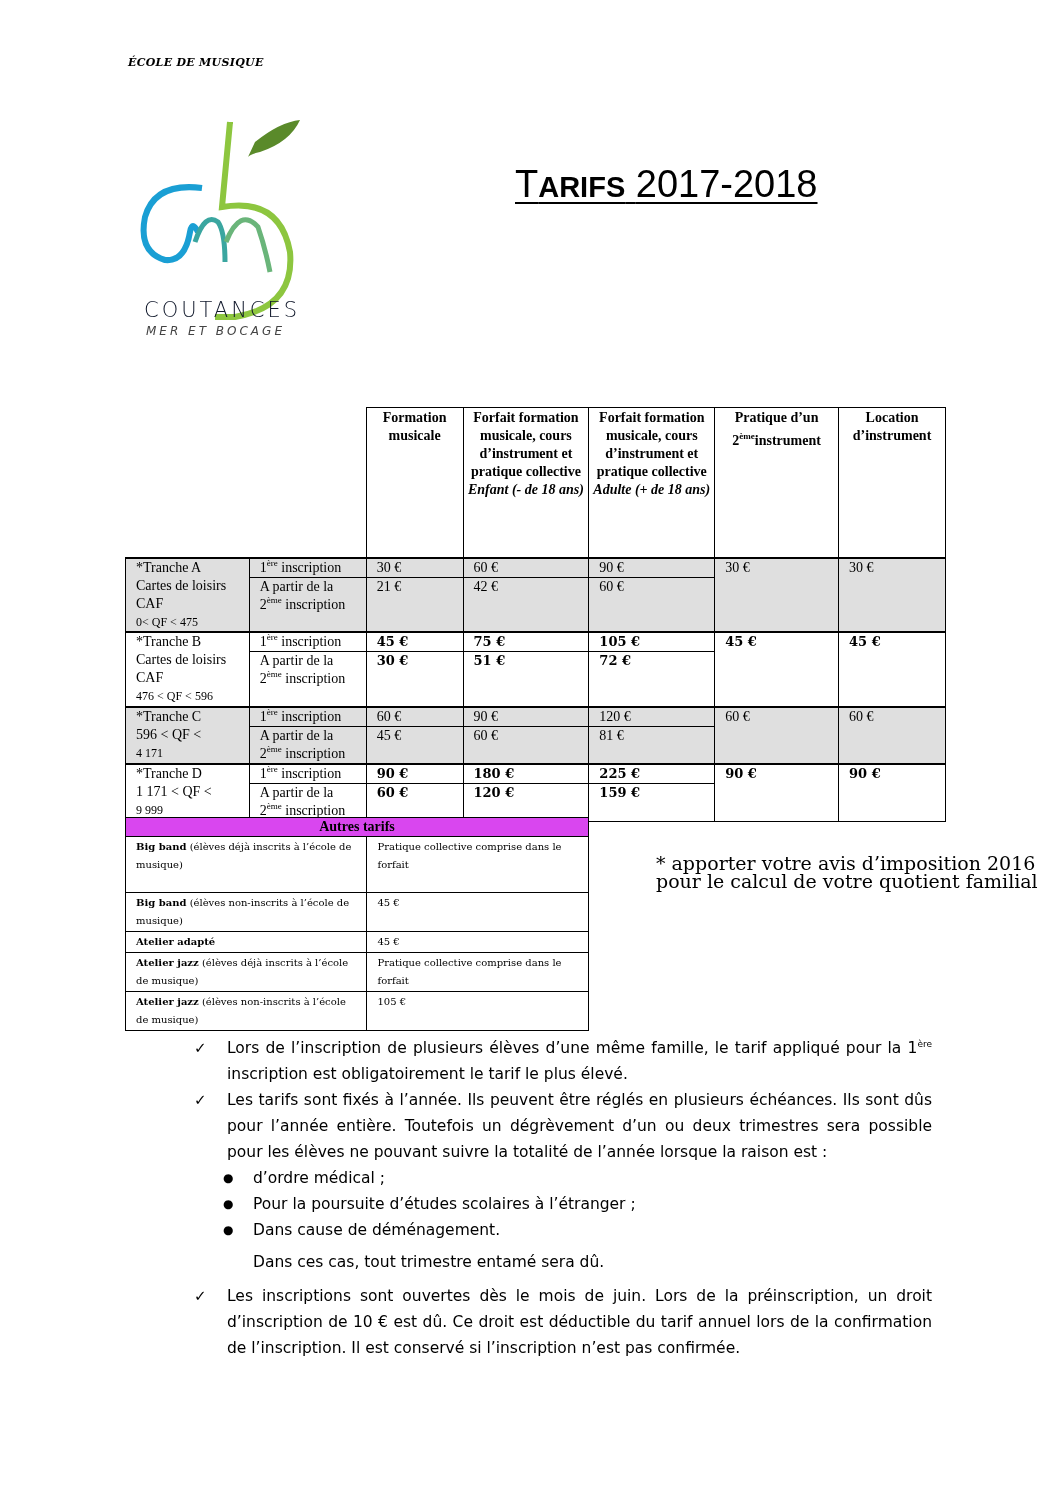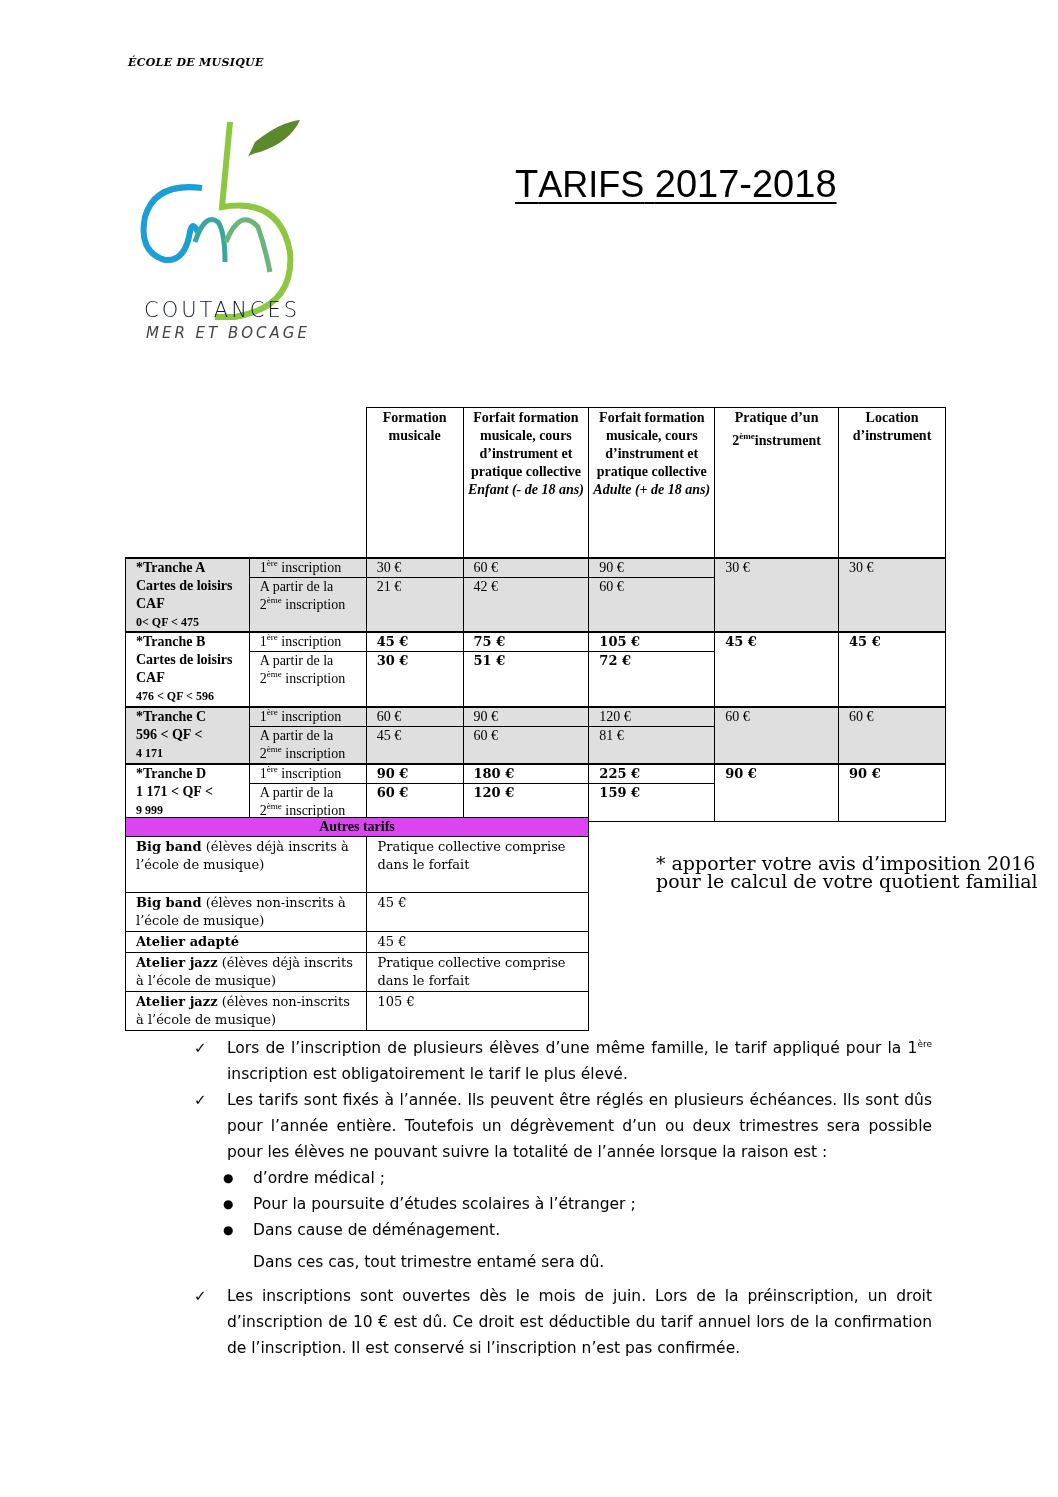--- a/index.html
+++ b/index.html
@@ -13,49 +13,49 @@
   }
 
   .logo { position: absolute; left: 130px; top: 112px; width: 180px; height: 230px; }
   .logo-text-1 {
     position: absolute; left: 144px; top: 298px;
     font-family: "DejaVu Sans", sans-serif; font-size: 21px; letter-spacing: 3px; color: #0f172a;
     font-weight: 300;
   }
   .logo-text-2 {
     position: absolute; left: 146px; top: 324px;
-    font-family: "DejaVu Sans", sans-serif; font-size: 15px; letter-spacing: 3px; color: #444;
+    font-family: "DejaVu Sans", sans-serif; font-size: 12px; letter-spacing: 3px; color: #444;
     font-style: italic;
   }
 
   .main-title {
     position: absolute; left: 515px; top: 163px;
     font-family: "Liberation Sans", sans-serif; font-size: 38px;
     text-decoration: underline; text-underline-offset: 5px; text-decoration-thickness: 2px;
   }
-  .main-title .sc { font-size: 36px; }
+  .main-title .sc { font-size: 29px; font-weight: bold; }
 
   table { border-collapse: collapse; position: absolute; }
   td, th { border: 1px solid #000; vertical-align: top; }
 
   .tarif-table { left: 125px; top: 407px; width: 821px; font-size: 14px; line-height: 18px; }
   .tarif-table th { font-weight: bold; text-align: center; padding: 1px 3px; }
   .tarif-table th .it { font-style: italic; }
   .tarif-table td { padding: 0px 8px 0 10px; }
   .tarif-table .blank { border-top: none; border-left: none; background: #fff; }
   .gray td { background: #dfdfdf; }
-  .tranche { font-weight: bold; margin-top: 16px; }
+  .tranche { font-weight: normal; margin-top: 16px; }
   .tranche .qf { font-size: 12px; }
   .price { }
   .bold td.price { font-weight: bold; font-family: "DejaVu Serif", serif; font-size: 13px; }
   .thick-top td { border-top: 2px solid #000; }
   .lbl sup { font-size: 9px; line-height: 0; }
 
   .autres-table { left: 125px; top: 817px; width: 464px; font-size: 14px; line-height: 18px; font-family: "DejaVu Serif", serif; }
-  .autres-table td { padding: 1px 10px; font-size: 13px; }
+  .autres-table td { padding: 1px 10px; font-size: 10px; }
   .autres-table .head { background: #d946ef; text-align: center; font-weight: bold; font-family: "Liberation Serif", serif; font-size: 14px; padding: 0; }
   .autres-table b { font-weight: bold; }
 
   .footnote {
     position: absolute; left: 656px; top: 854px;
     font-family: "DejaVu Serif", serif; font-size: 19px; line-height: 18px;
   }
 
   .notes {
     position: absolute; left: 190px; top: 1035px; width: 742px;

